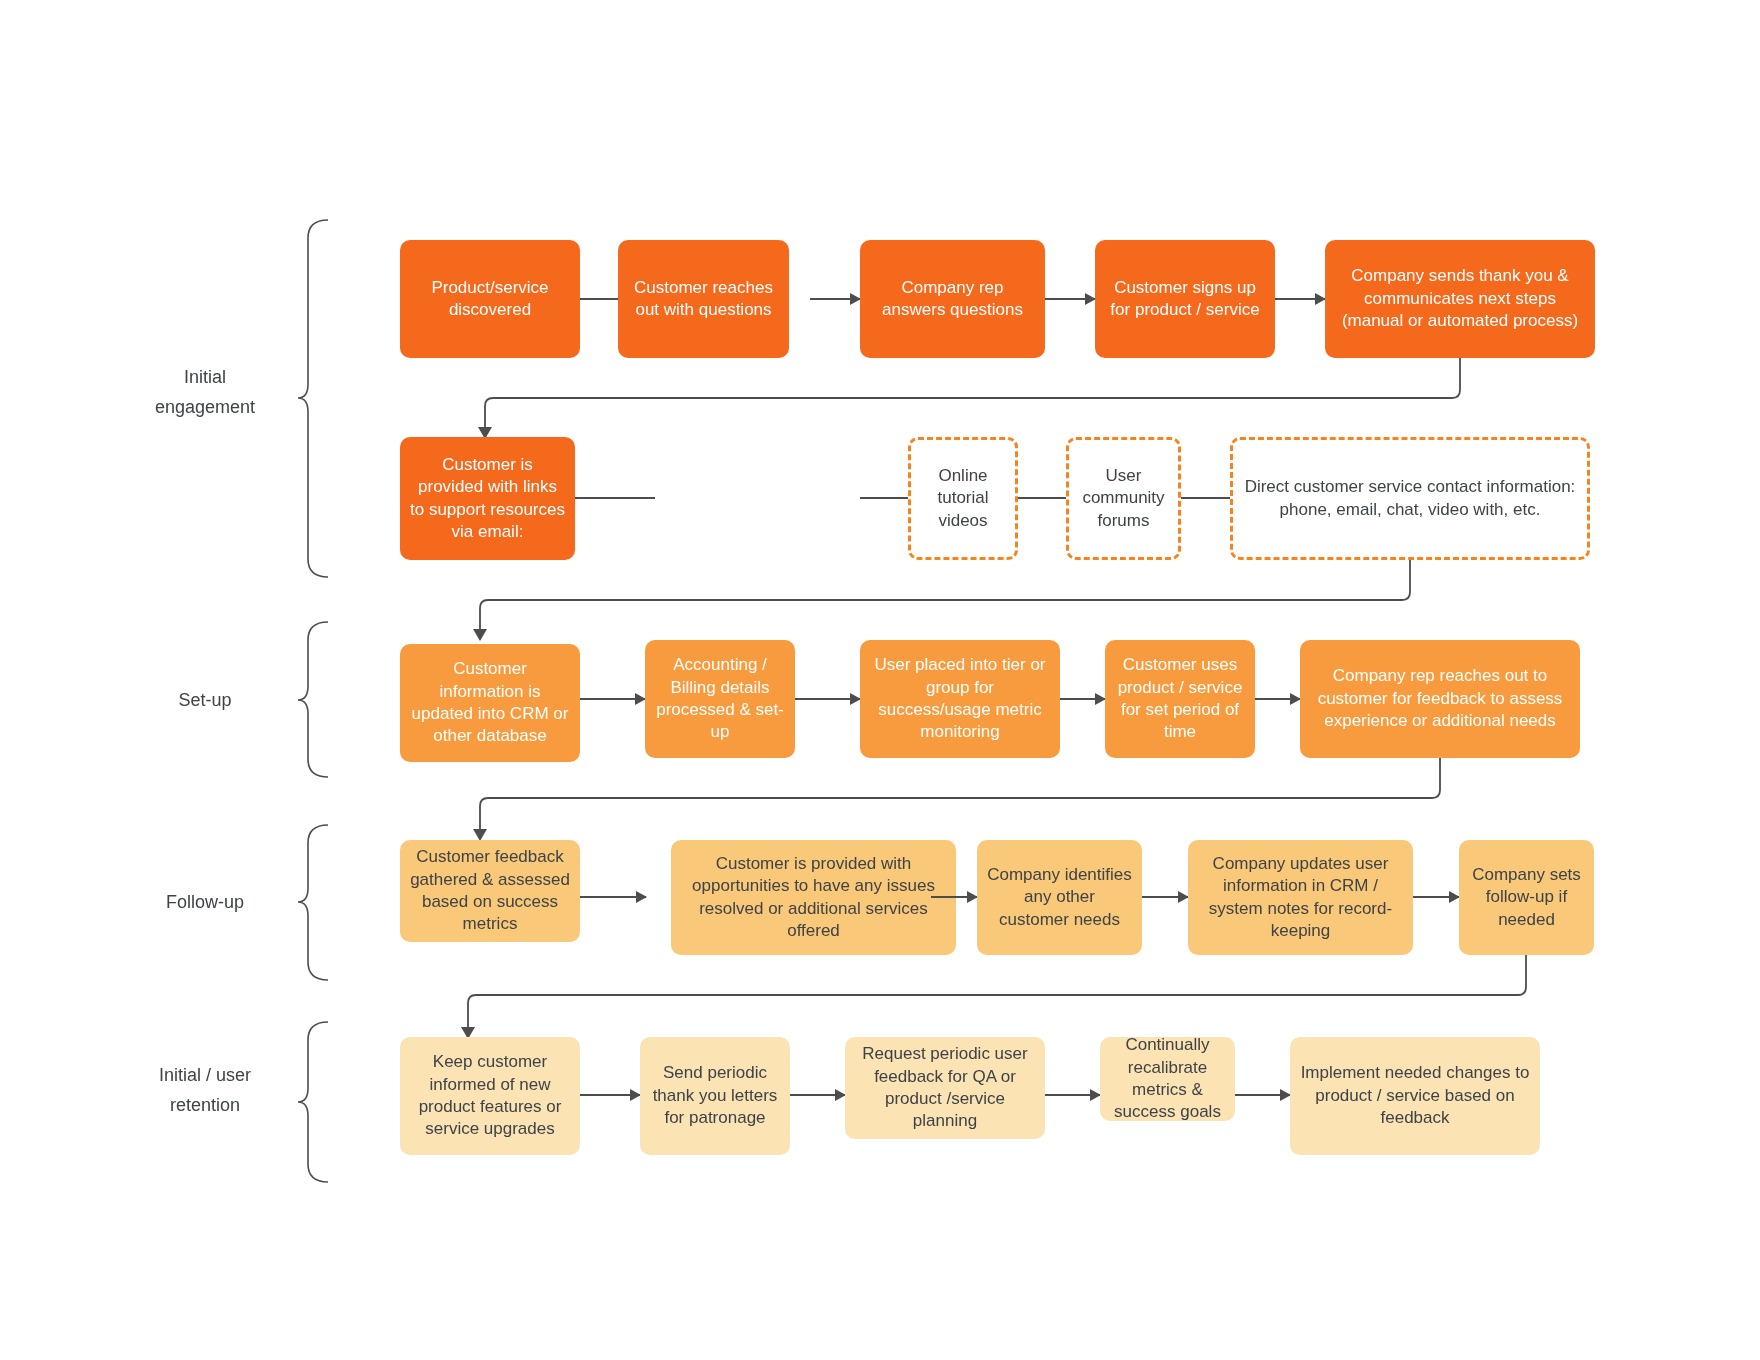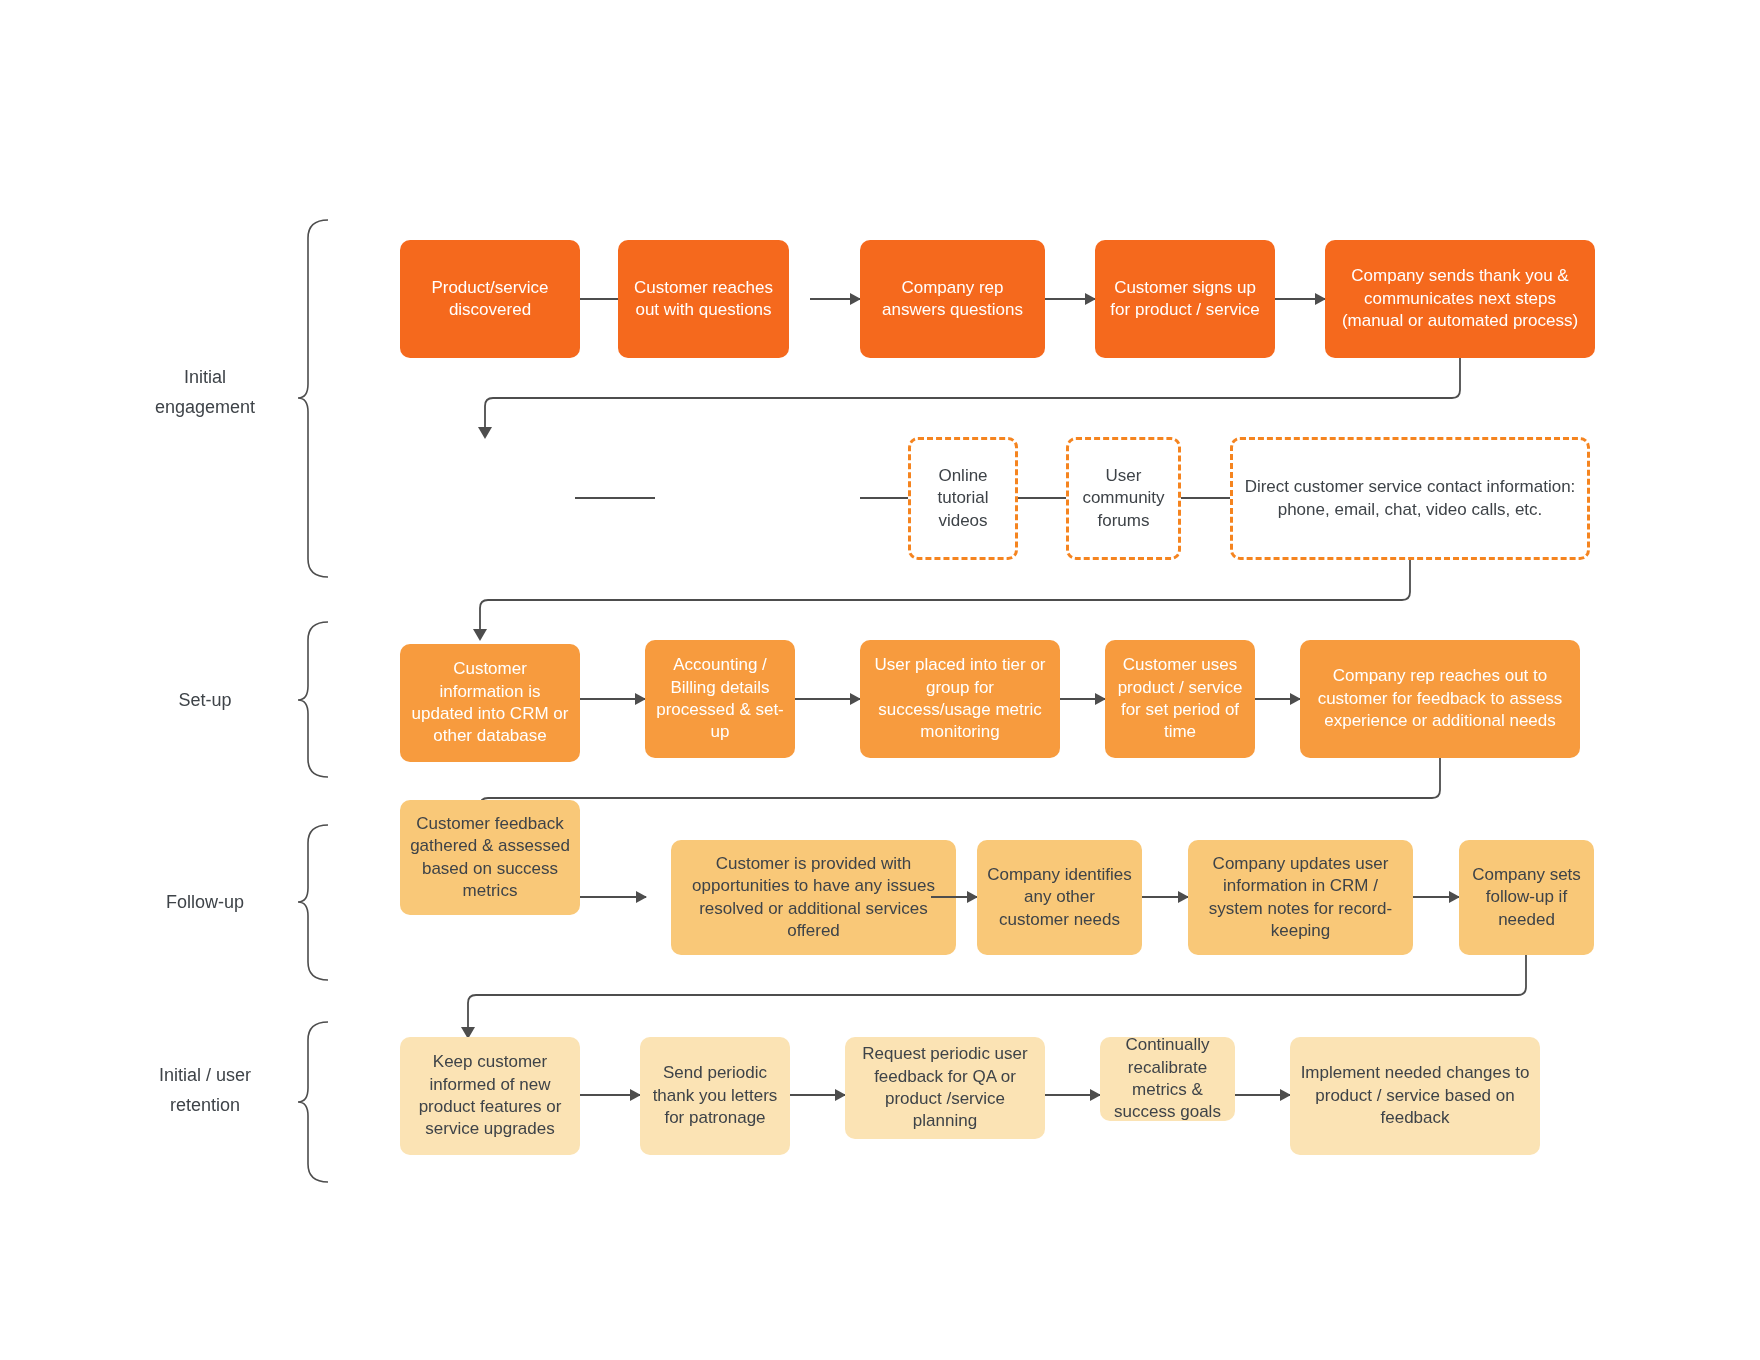--- a/index.html
+++ b/index.html
@@ -72,39 +72,40 @@
   <div class="box v-dark" style="left:400px;top:240px;width:180px;height:118px">Product/service discovered</div>
   <div class="connector arrow" style="left:580px;top:298px;width:50px"></div>
   <div class="box v-dark" style="left:618px;top:240px;width:171px;height:118px">Customer reaches out with questions</div>
   <div class="connector arrow" style="left:810px;top:298px;width:50px"></div>
   <div class="box v-dark" style="left:860px;top:240px;width:185px;height:118px">Company rep answers questions</div>
   <div class="connector arrow" style="left:1045px;top:298px;width:50px"></div>
   <div class="box v-dark" style="left:1095px;top:240px;width:180px;height:118px">Customer signs up for product / service</div>
   <div class="connector arrow" style="left:1275px;top:298px;width:50px"></div>
   <div class="box v-dark" style="left:1325px;top:240px;width:270px;height:118px">Company sends thank you &amp; communicates next steps (manual or automated process)</div>
 
+  <div class="box v-dark" style="left:400px;top:437px;width:175px;height:123px">Customer is provided with links to support resources via email:</div>
   <div class="connector" style="left:575px;top:497px;width:80px"></div>
   <div class="connector" style="left:860px;top:497px;width:48px"></div>
   <div class="box v-dashed" style="left:908px;top:437px;width:110px;height:123px">Online tutorial videos</div>
   <div class="connector" style="left:1018px;top:497px;width:48px"></div>
   <div class="box v-dashed" style="left:1066px;top:437px;width:115px;height:123px">User community forums</div>
   <div class="connector" style="left:1181px;top:497px;width:49px"></div>
-  <div class="box v-dashed" style="left:1230px;top:437px;width:360px;height:123px">Direct customer service contact information: phone, email, chat, video calls, etc.</div>
+  <div class="box v-dashed" style="left:1230px;top:437px;width:360px;height:123px">Direct customer service contact information: phone, email, chat, video with, etc.</div>
 
   <div class="box v-medium" style="left:400px;top:644px;width:180px;height:118px">Customer information is updated into CRM or other database</div>
   <div class="connector arrow" style="left:580px;top:698px;width:65px"></div>
   <div class="box v-medium" style="left:645px;top:640px;width:150px;height:118px">Accounting / Billing details processed &amp; set-up</div>
   <div class="connector arrow" style="left:795px;top:698px;width:65px"></div>
   <div class="box v-medium" style="left:860px;top:640px;width:200px;height:118px">User placed into tier or group for success/usage metric monitoring</div>
   <div class="connector arrow" style="left:1060px;top:698px;width:45px"></div>
   <div class="box v-medium" style="left:1105px;top:640px;width:150px;height:118px">Customer uses product / service for set period of time</div>
   <div class="connector arrow" style="left:1255px;top:698px;width:45px"></div>
   <div class="box v-medium" style="left:1300px;top:640px;width:280px;height:118px">Company rep reaches out to customer for feedback to assess experience or additional needs</div>
 
-  <div class="box v-light" style="left:400px;top:800px;width:180px;height:115px">Customer feedback gathered &amp; assessed based on success metrics</div>
+  <div class="box v-light" style="left:400px;top:840px;width:180px;height:102px">Customer feedback gathered &amp; assessed based on success metrics</div>
   <div class="connector arrow" style="left:580px;top:896px;width:66px"></div>
   <div class="box v-light" style="left:671px;top:840px;width:285px;height:115px">Customer is provided with opportunities to have any issues resolved or additional services offered</div>
   <div class="connector arrow" style="left:931px;top:896px;width:46px"></div>
   <div class="box v-light" style="left:977px;top:840px;width:165px;height:115px">Company identifies any other customer needs</div>
   <div class="connector arrow" style="left:1142px;top:896px;width:46px"></div>
   <div class="box v-light" style="left:1188px;top:840px;width:225px;height:115px">Company updates user information in CRM / system notes for record-keeping</div>
   <div class="connector arrow" style="left:1413px;top:896px;width:46px"></div>
   <div class="box v-light" style="left:1459px;top:840px;width:135px;height:115px">Company sets follow-up if needed</div>
 
   <div class="box v-lighter" style="left:400px;top:1037px;width:180px;height:118px">Keep customer informed of new product features or service upgrades</div>

